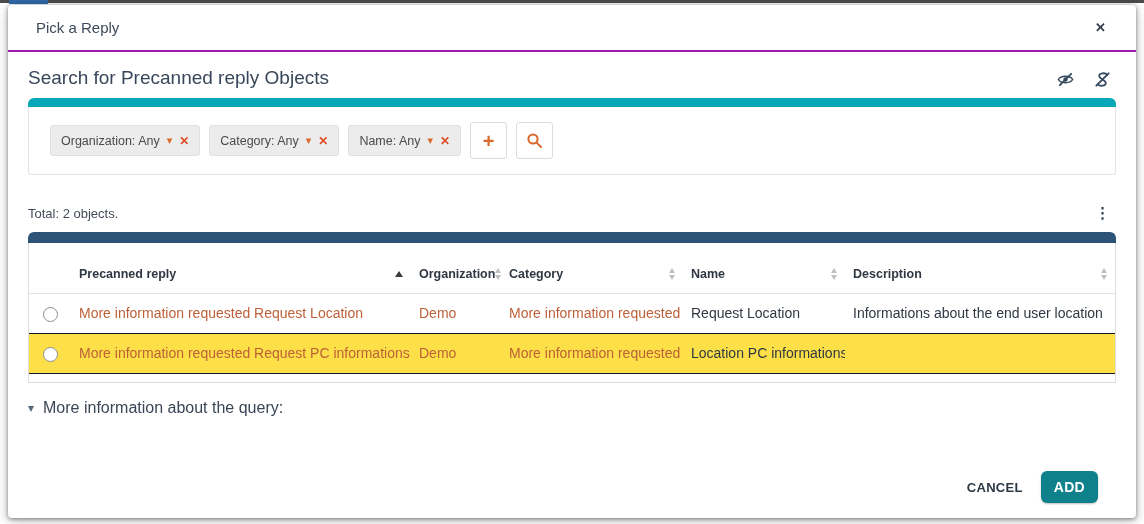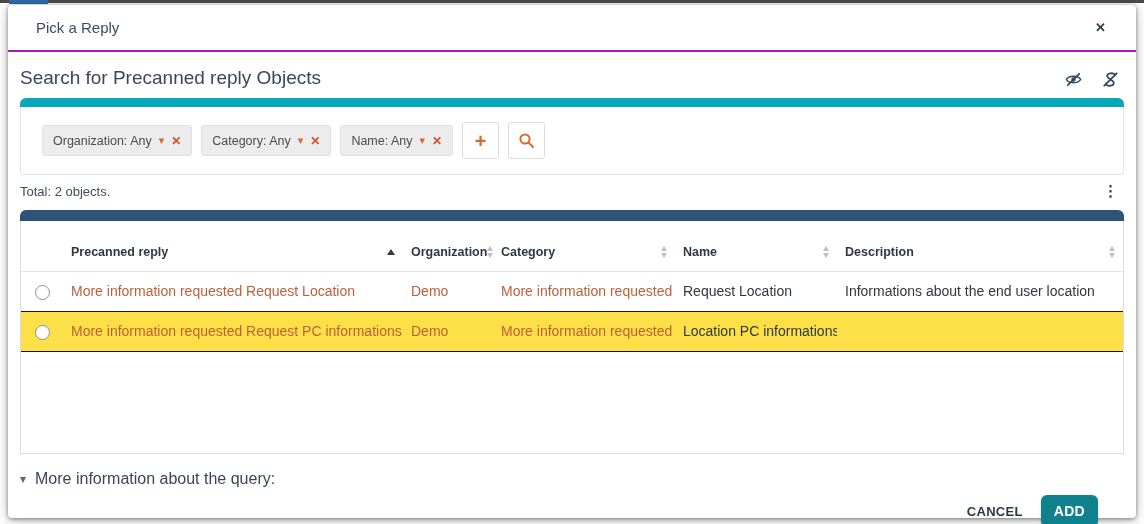--- a/index.html
+++ b/index.html
@@ -31,21 +31,21 @@
     height:47px;flex:0 0 47px;
     display:flex;align-items:center;justify-content:space-between;
     padding:0 26px 0 28px;
     border-bottom:2px solid #a21caf;
   }
   .dlg-title{font-size:15px;color:#3d4a5c;}
   .close-btn{
     font-size:13px;font-weight:bold;color:#333c4a;cursor:pointer;
     line-height:1;padding:4px;
   }
-  .dlg-body{flex:1 1 auto;padding:0 12px;}
+  .dlg-body{flex:1 1 auto;padding:0 20px;}
 
   .search-head{
     margin-top:15px;
     display:flex;align-items:flex-end;justify-content:space-between;
   }
   .search-heading{font-size:19px;font-weight:400;color:var(--txt);}
   .search-tools{display:flex;gap:18px;align-items:center;padding-right:4px;}
   .tool-icon{width:19px;height:19px;cursor:pointer;}
   .tool-icon svg{width:100%;height:100%;display:block;}
 
@@ -64,30 +64,30 @@
   .chip-caret{font-size:11px;color:var(--orange);line-height:1;cursor:pointer;}
   .chip-x{font-size:12px;font-weight:bold;color:#dd4e26;line-height:1;cursor:pointer;}
   .sq-btn{
     width:37px;height:37px;background:#fff;border:1px solid #dcdcdc;border-radius:3px;
     display:flex;align-items:center;justify-content:center;cursor:pointer;
   }
   .plus-glyph{font-size:20px;color:var(--orange);font-weight:bold;line-height:1;}
   .sq-btn svg{width:17px;height:17px;display:block;}
 
   .results-line{
-    margin-top:7px;
+    margin-top:29px;
     display:flex;align-items:center;justify-content:space-between;
   }
   .total-text{font-size:13px;color:#424c59;}
   .kebab{font-size:15px;font-weight:bold;color:#2d3e50;cursor:pointer;padding:0 6px;letter-spacing:0;}
 
   .navy-bar{margin-top:10px;height:11px;background:var(--navy);border-radius:6px 6px 0 0;}
   .table-box{
     border:1px solid #dcdcdc;border-top:none;
-    height:233px;overflow:hidden;background:#fff;
+    height:140px;overflow:hidden;background:#fff;
   }
   table{border-collapse:collapse;table-layout:fixed;width:100%;}
   col.c-radio{width:42px;}
   col.c-reply{width:340px;}
   col.c-org{width:90px;}
   col.c-cat{width:182px;}
   col.c-name{width:162px;}
   th{
     font-size:12.5px;font-weight:bold;color:#2f3842;text-align:left;
     padding:24px 8px 12px 8px;border-bottom:1px solid #e3e3e3;cursor:pointer;

